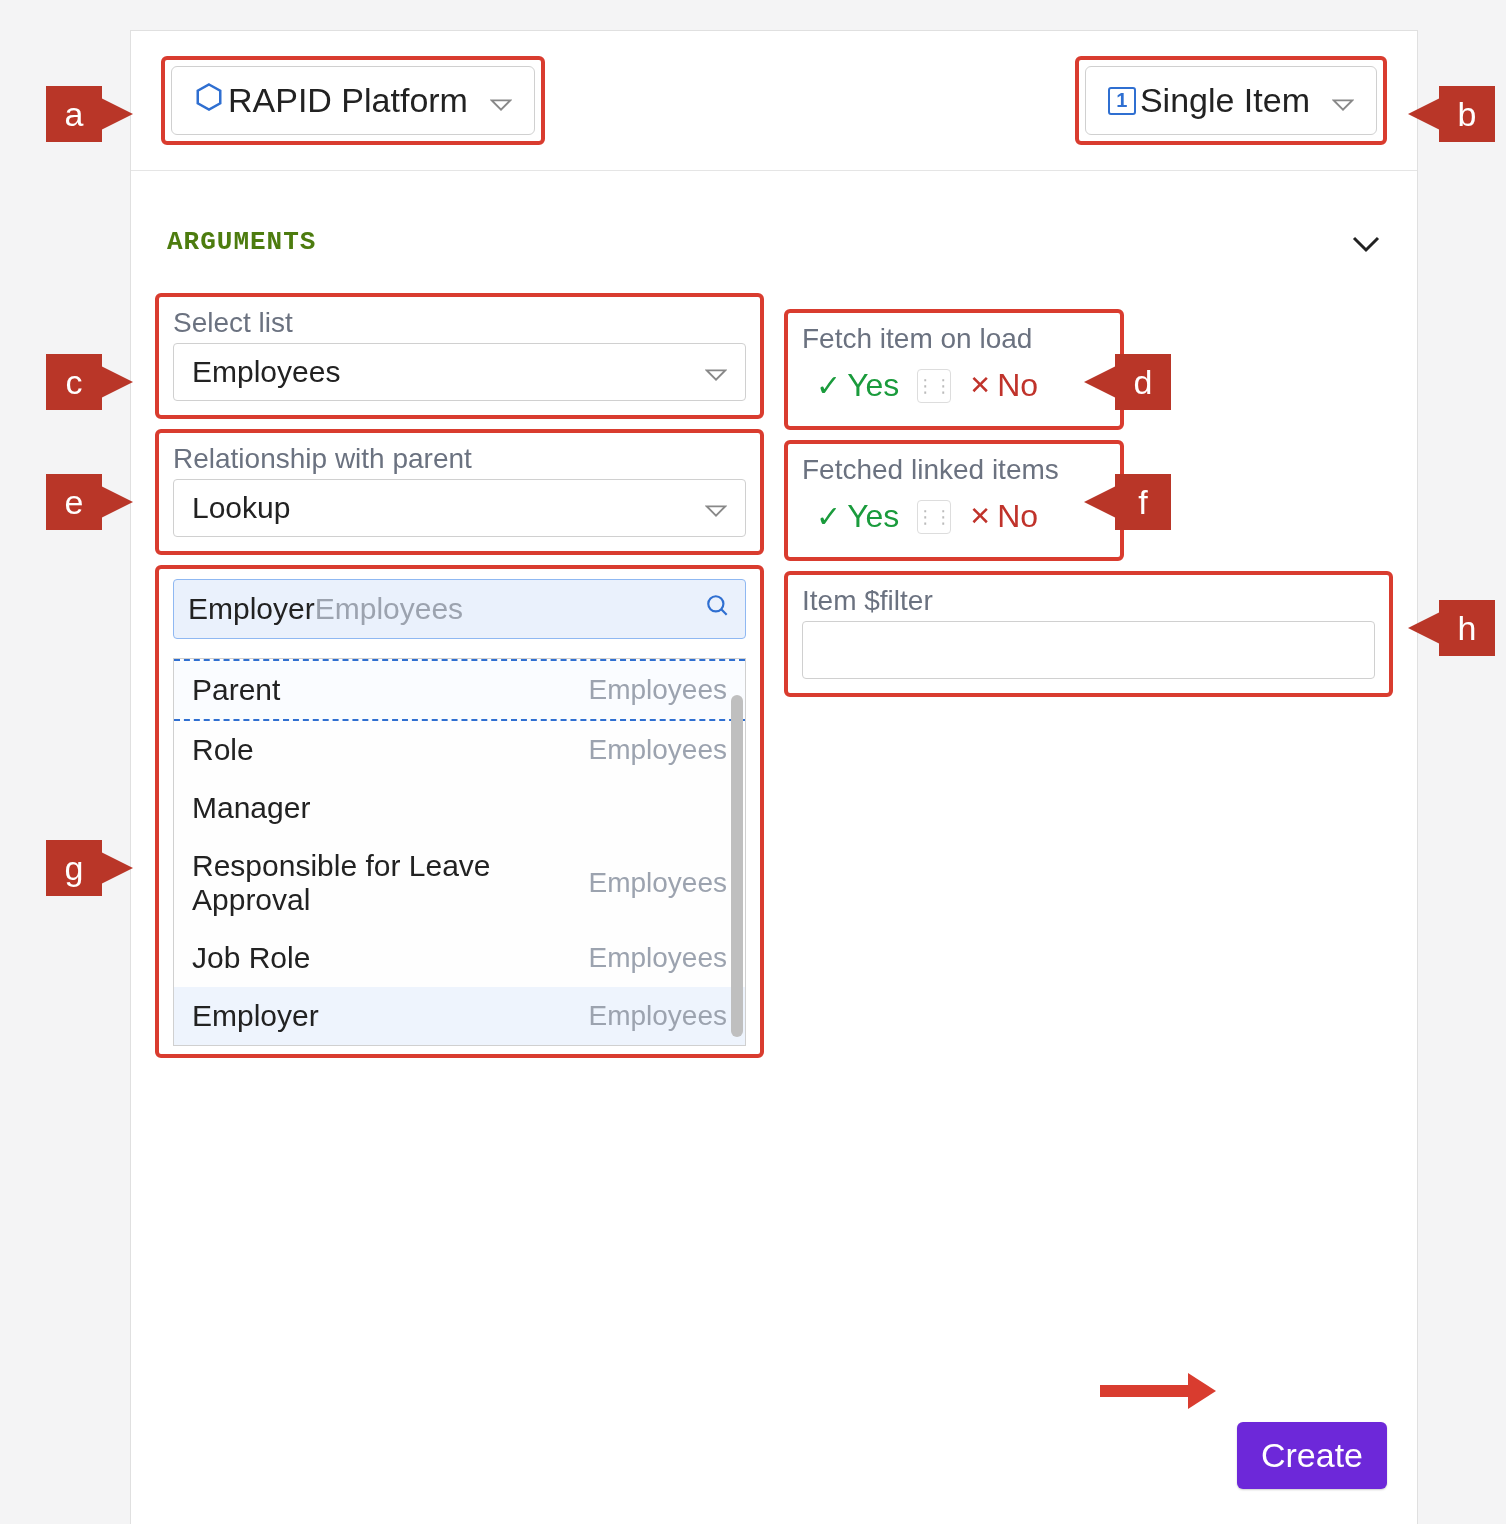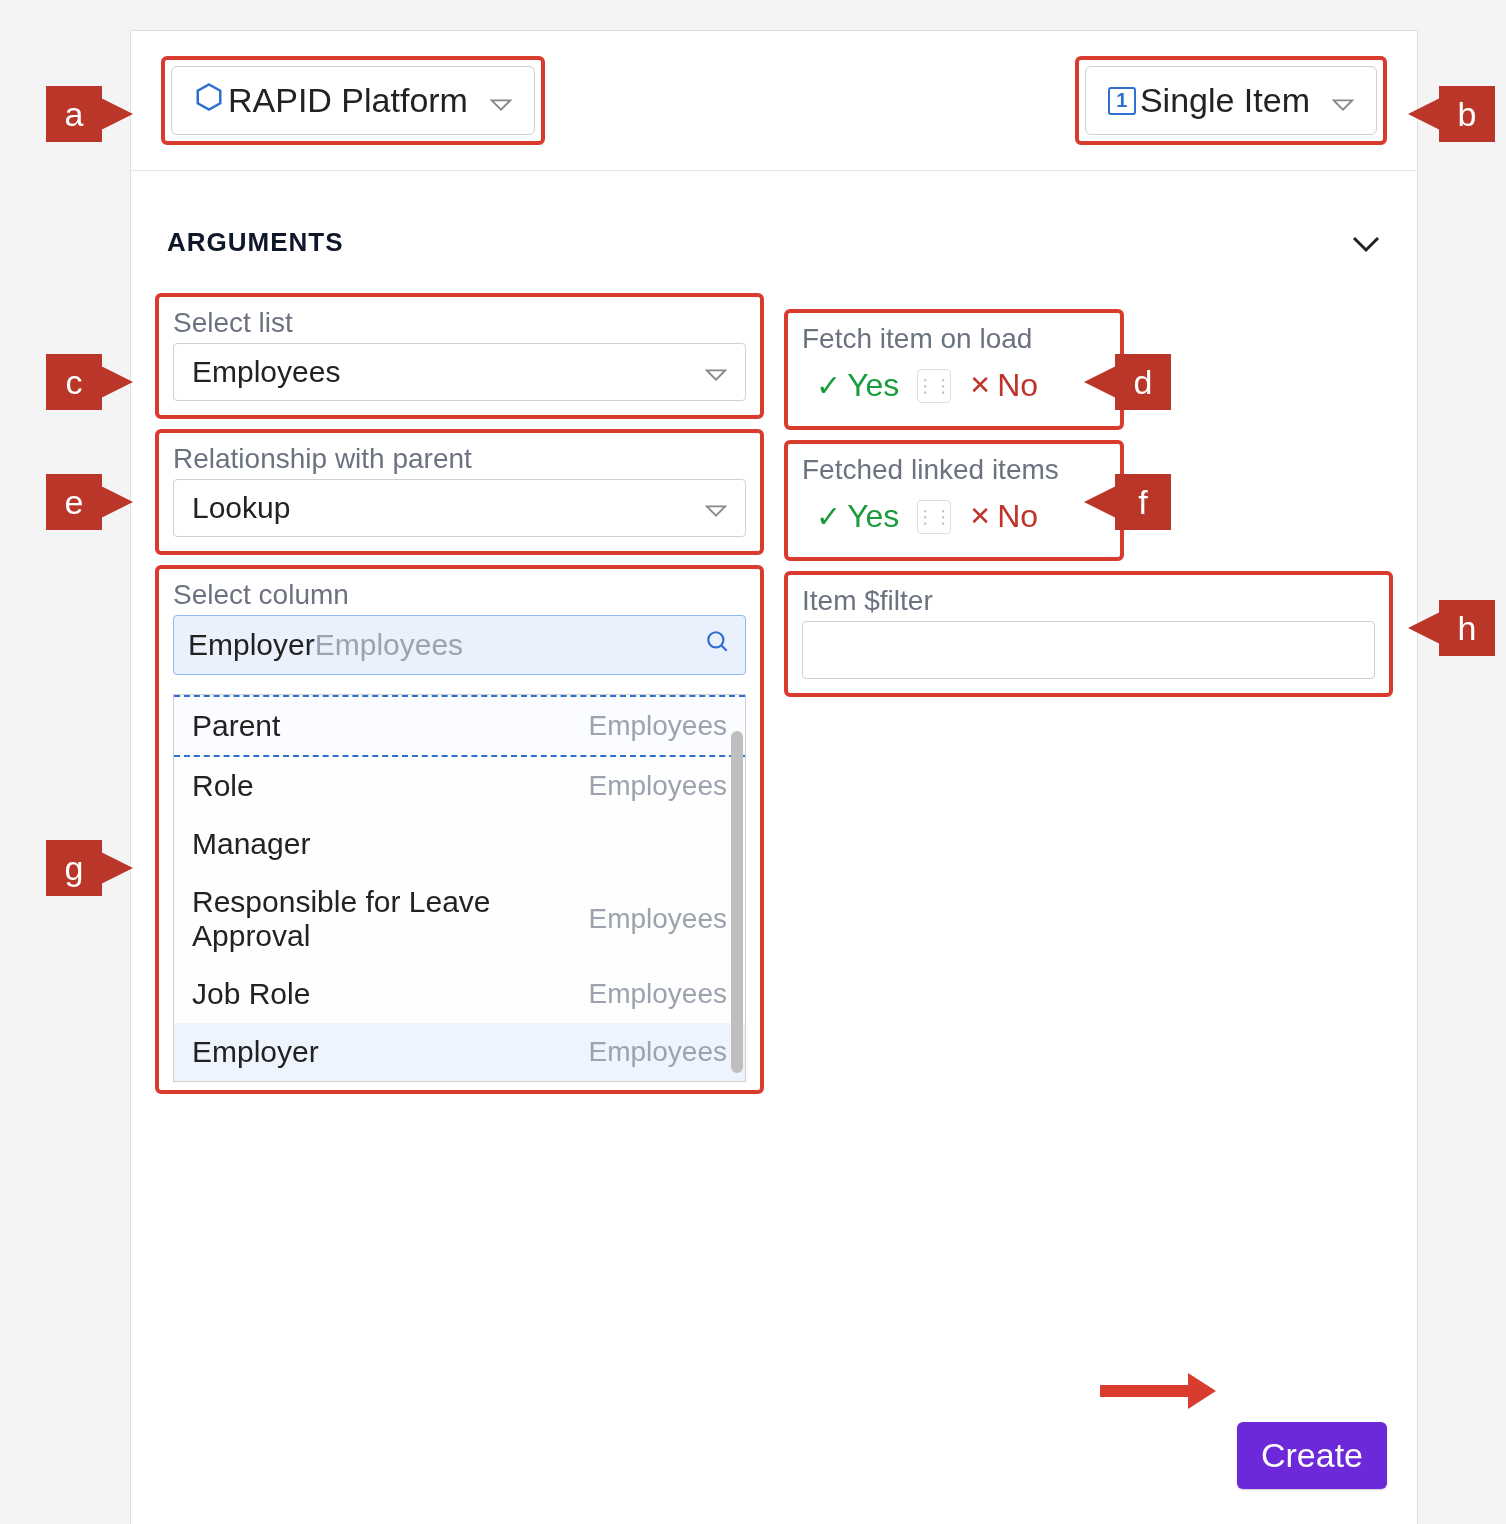--- a/index.html
+++ b/index.html
@@ -16,21 +16,21 @@
 
     .red-outline { border: 4px solid #d93c2f; border-radius: 6px; }
 
     .header { height: 140px; border-bottom: 1px solid #e5e5e5; padding: 40px 30px; display:flex; align-items:center; justify-content:space-between; }
     .selector-wrap { position: relative; }
     .selector { display:flex; align-items:center; gap:4px; padding: 14px 22px; border: 1px solid #d0d0d0; border-radius: 6px; background:#fff; font-size: 34px; color:#222; cursor:pointer; }
     .selector .caret { margin-left: 18px; }
     .caret-svg { width: 22px; height: 14px; }
     
     .sec-title-row { display:flex; justify-content:space-between; align-items:center; padding: 50px 36px 30px 36px; }
-    .sec-title { font-size: 26px; letter-spacing: 1px; font-weight: 700; color:#0f172a; }
+    .sec-title { font-size: 26px; letter-spacing: 1px; font-weight: 700; color:#4d7c0f;font-family:Liberation Mono, monospace; }
     .chevron { font-size: 36px; }
 
     .form-area { padding: 0 24px; display:flex; gap: 20px; }
     .col { flex:1; display:flex; flex-direction:column; gap: 10px; }
 
     .field-group { padding: 10px 14px 14px 14px; }
     .field-label { font-size: 28px; color:#6b7280; margin-bottom: 4px; }
     .select-box { border: 1px solid #d0d0d0; border-radius: 4px; background:#fff; height: 58px; display:flex; align-items:center; justify-content:space-between; padding: 0 18px; font-size: 30px; color:#222; cursor:pointer; }
     
     .yesno { display:flex; align-items:center; gap: 18px; padding: 8px 14px; font-size: 32px; }
@@ -163,21 +163,20 @@
             <span>Lookup</span>
             <span>
               <svg class="caret-svg" viewBox="0 0 24 14">
                   <polygon points="2,2 22,2 12,12" fill="none" stroke="#888" stroke-width="2"></polygon>
                 </svg>
             </span>
           </div>
         </div>
 
         <div class="field-group red-outline" style="padding-bottom:8px;">
-          <div class="field-label">Select column</div>
           <div class="search-box">
             <span class="typed">Employer</span>
               <span class="hint">Employees</span>
             <span class="search-icon">
               <svg width="26" height="26" viewBox="0 0 24 24" fill="none" stroke="#2f6fd1" stroke-width="2">
                   <circle cx="10" cy="10" r="7"></circle>
                   <line x1="20" y1="20" x2="15" y2="15"></line>
                 </svg>
             </span>
           </div>

